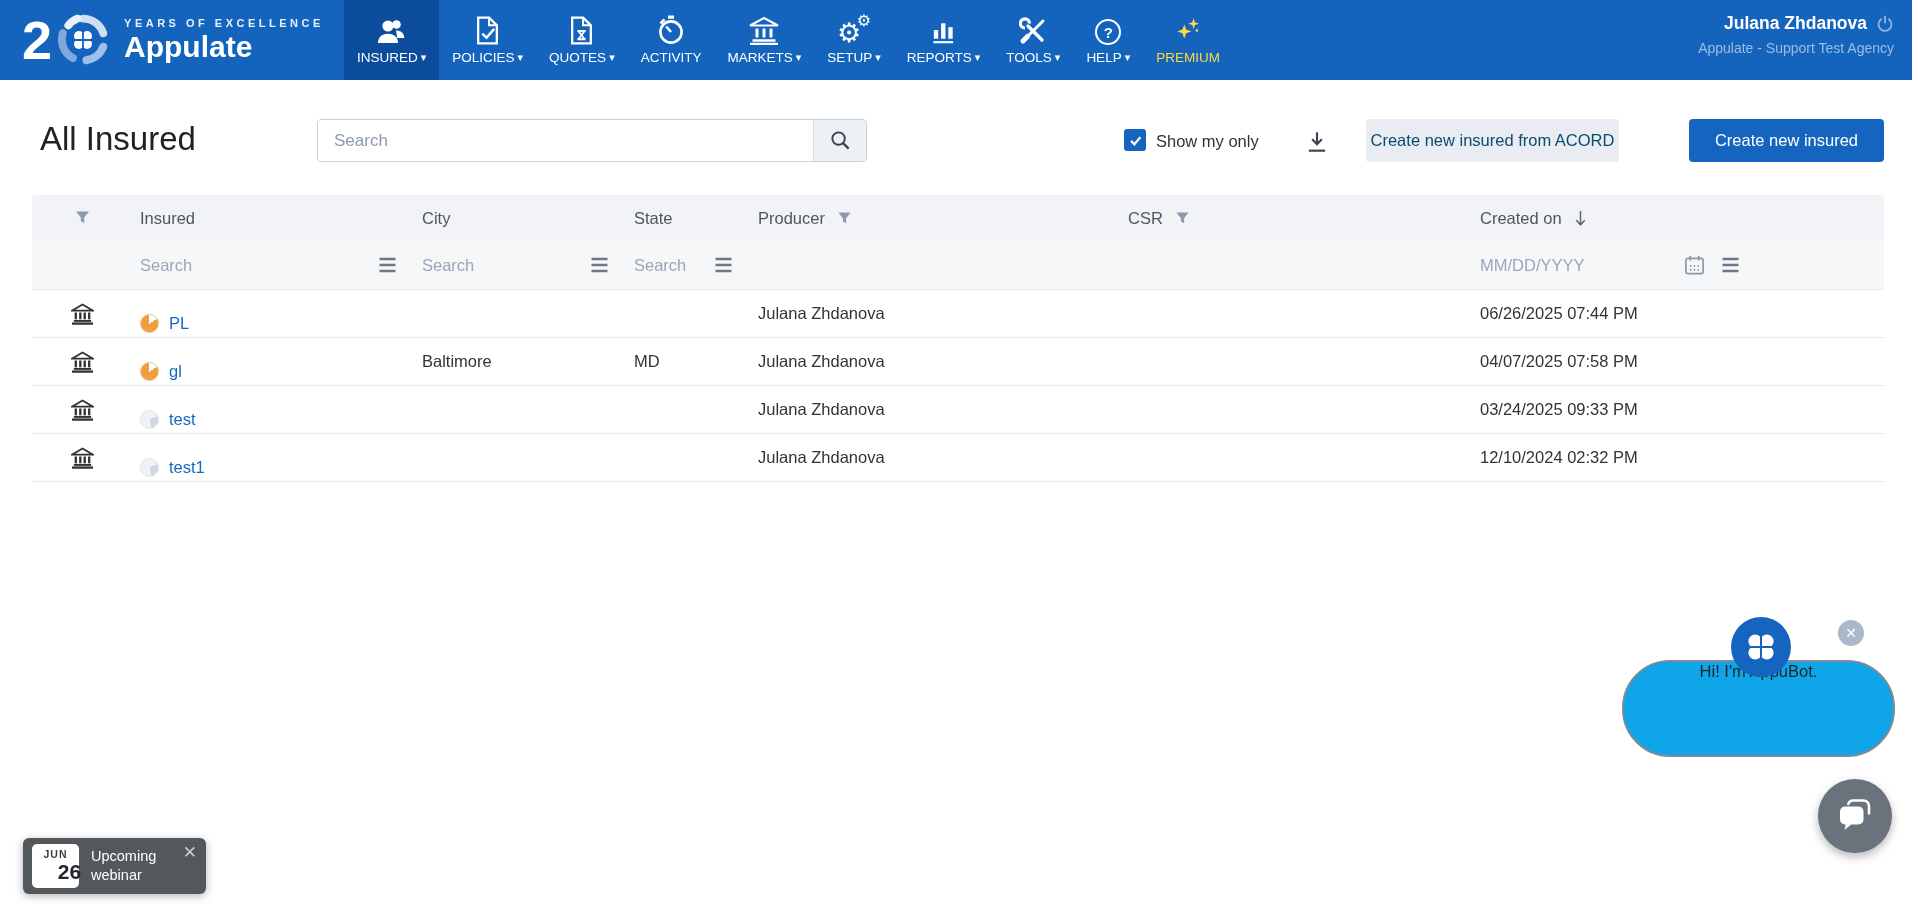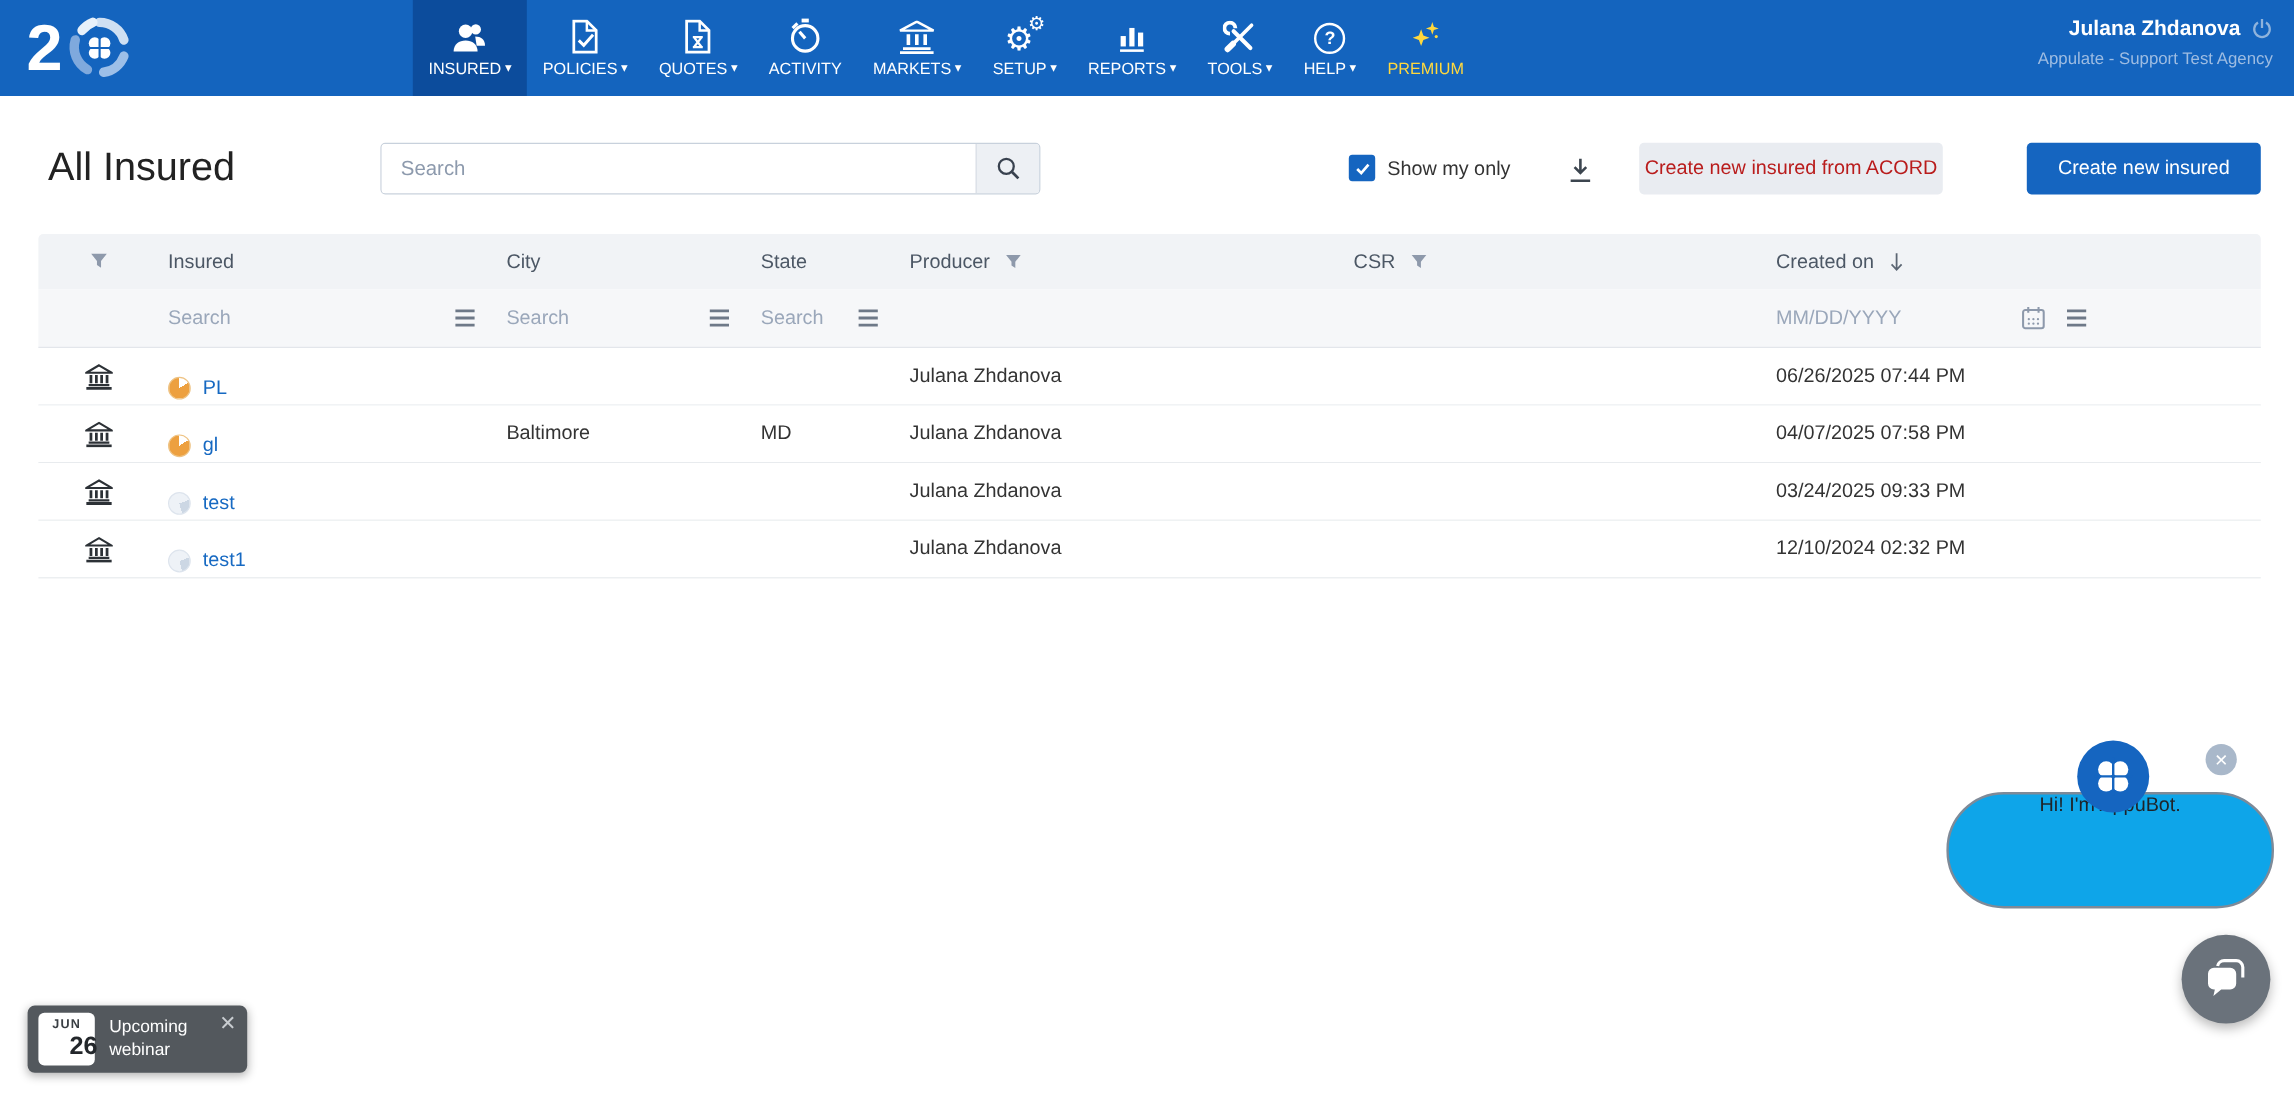--- a/index.html
+++ b/index.html
@@ -38,21 +38,21 @@
   .page-title{position:absolute;left:40px;top:120px;font-size:33px;font-weight:300;color:#222;}
   .search-wrap{position:absolute;left:317px;top:119px;width:550px;height:43px;border:1px solid #c8d1dc;border-radius:4px;display:flex;overflow:hidden;background:#fff;}
   .search-input{flex:1;border:none;outline:none;padding:0 16px;font-size:17px;color:#333;font-family:inherit;}
   .search-input::placeholder{color:#8d9aad;}
   .search-btn{width:53px;background:#edf0f4;border-left:1px solid #d9dfe7;display:flex;align-items:center;justify-content:center;cursor:pointer;}
   .chkrow{position:absolute;left:1124px;top:129px;display:flex;align-items:flex-end;gap:10px;}
   .checkbox{width:22px;height:22px;background:var(--accent);border-radius:3px;display:flex;align-items:center;justify-content:center;cursor:pointer;}
   .chklabel{font-size:16.5px;color:#333;}
   .dl-btn{position:absolute;left:1302px;top:127px;width:30px;height:30px;display:flex;align-items:center;justify-content:center;cursor:pointer;}
   .btn{position:absolute;top:119px;height:43px;border:none;border-radius:4px;font-size:16.5px;display:flex;align-items:center;justify-content:center;cursor:pointer;font-family:inherit;}
-  .btn-acord{left:1366px;width:253px;background:#e9ecf1;color:#b91c1c;}
+  .btn-acord{left:1366px;width:253px;background:#e9ecf1;color:#0c4a6e;}
   .btn-create{left:1689px;width:195px;background:var(--accent);color:#fff;}
 
   
   .tbl{position:absolute;left:32px;top:195px;width:1852px;}
   .grid{display:grid;grid-template-columns:100px 282px 212px 124px 370px 352px 1fr;align-items:center;}
   .thead{height:46px;background:#f1f3f6;border-radius:4px 4px 0 0;color:#4c5765;font-size:16.5px;}
   .thead .cell{padding-left:8px;display:flex;align-items:center;gap:12px;}
   .cell-center{display:flex;align-items:center;justify-content:center;}
   .filters{height:49px;background:#f6f7f9;border-bottom:1px solid #e3e6eb;}
   .fcell{display:flex;align-items:center;justify-content:space-between;padding:0 16px 0 8px;height:100%;}
@@ -100,20 +100,24 @@
         </g>
         <g fill="#fff">
           <circle cx="20.4" cy="20.4" r="4.4"></circle>
             <circle cx="27.6" cy="20.4" r="4.4"></circle>
           <circle cx="20.4" cy="27.6" r="4.4"></circle>
             <circle cx="27.6" cy="27.6" r="4.4"></circle>
         </g>
         <path d="M24 14v20 M14 24h20" stroke="#1464be" stroke-width="1.6"></path>
       </svg>
     </span>
+    <span class="logo-textcol">
+      <span class="logo-tagline">YEARS OF EXCELLENCE</span>
+      <span class="logo-name">Appulate</span>
+    </span>
   </div>
 
   <div class="nav-items">
     <div class="nav-item active">
       <span class="nav-ico">
         <svg width="32" height="28" viewBox="0 0 32 28" fill="#fff">
           <circle cx="20.5" cy="7.5" r="4.3"></circle>
           <path d="M20 13.5c4.8 0 8.2 2.6 8.2 7.6h-7z"></path>
           <circle cx="12" cy="9" r="5.6"></circle>
           <path d="M2 26c0-6.2 4.6-9.2 10-9.2s10 3 10 9.2z"></path>

